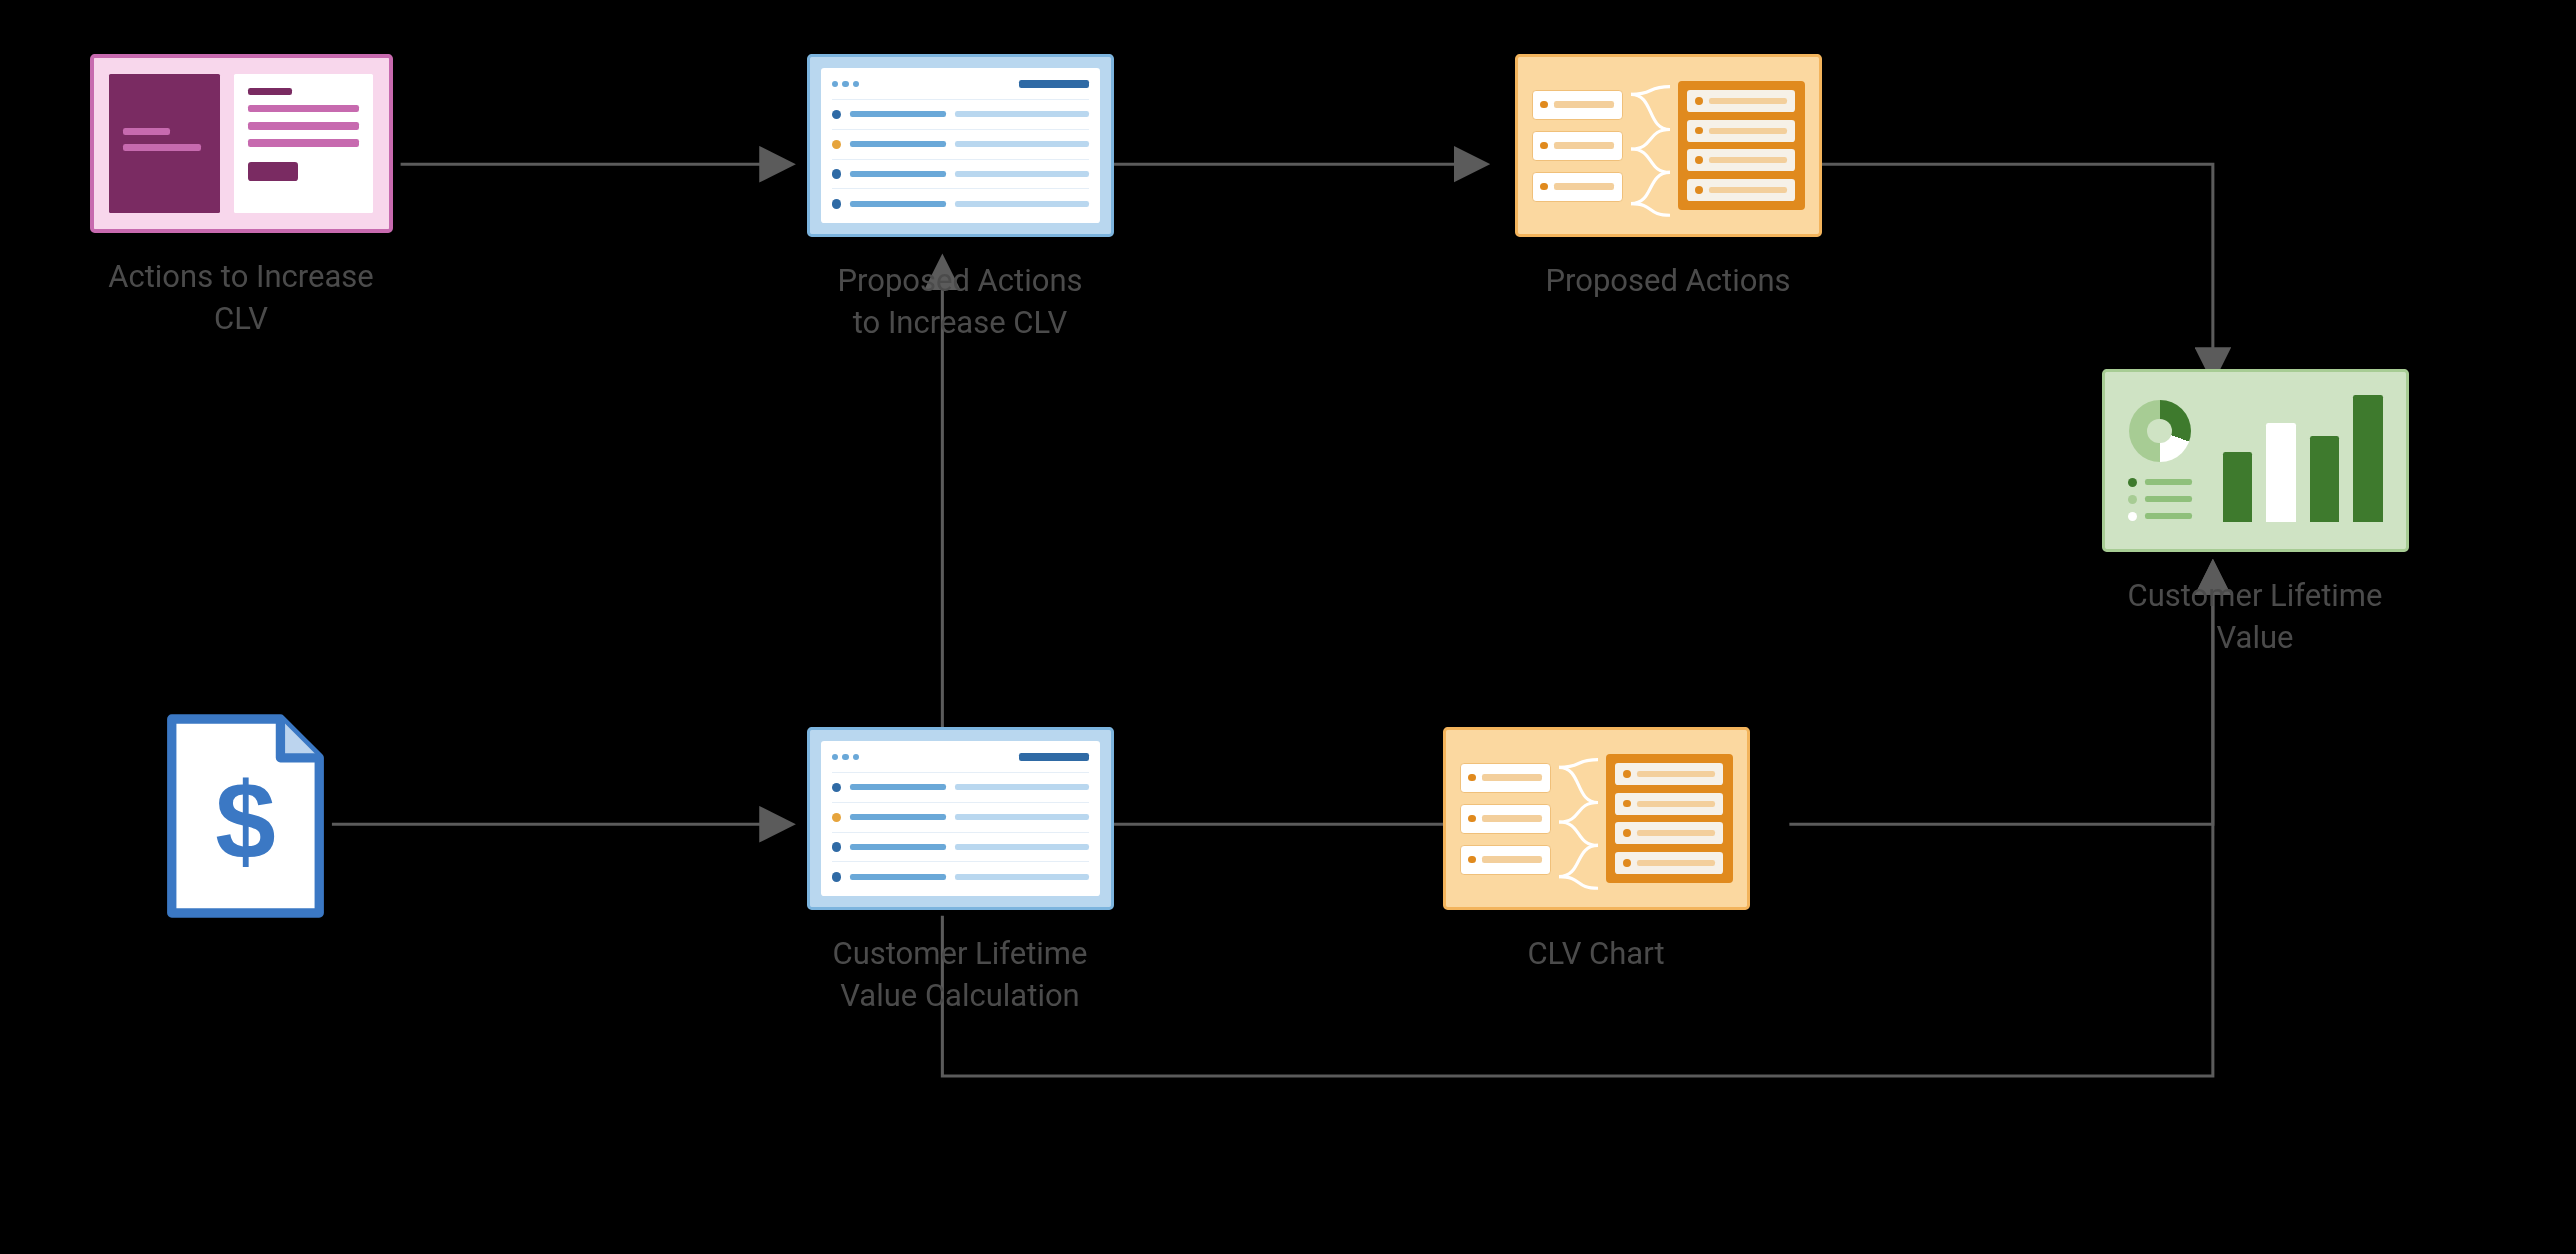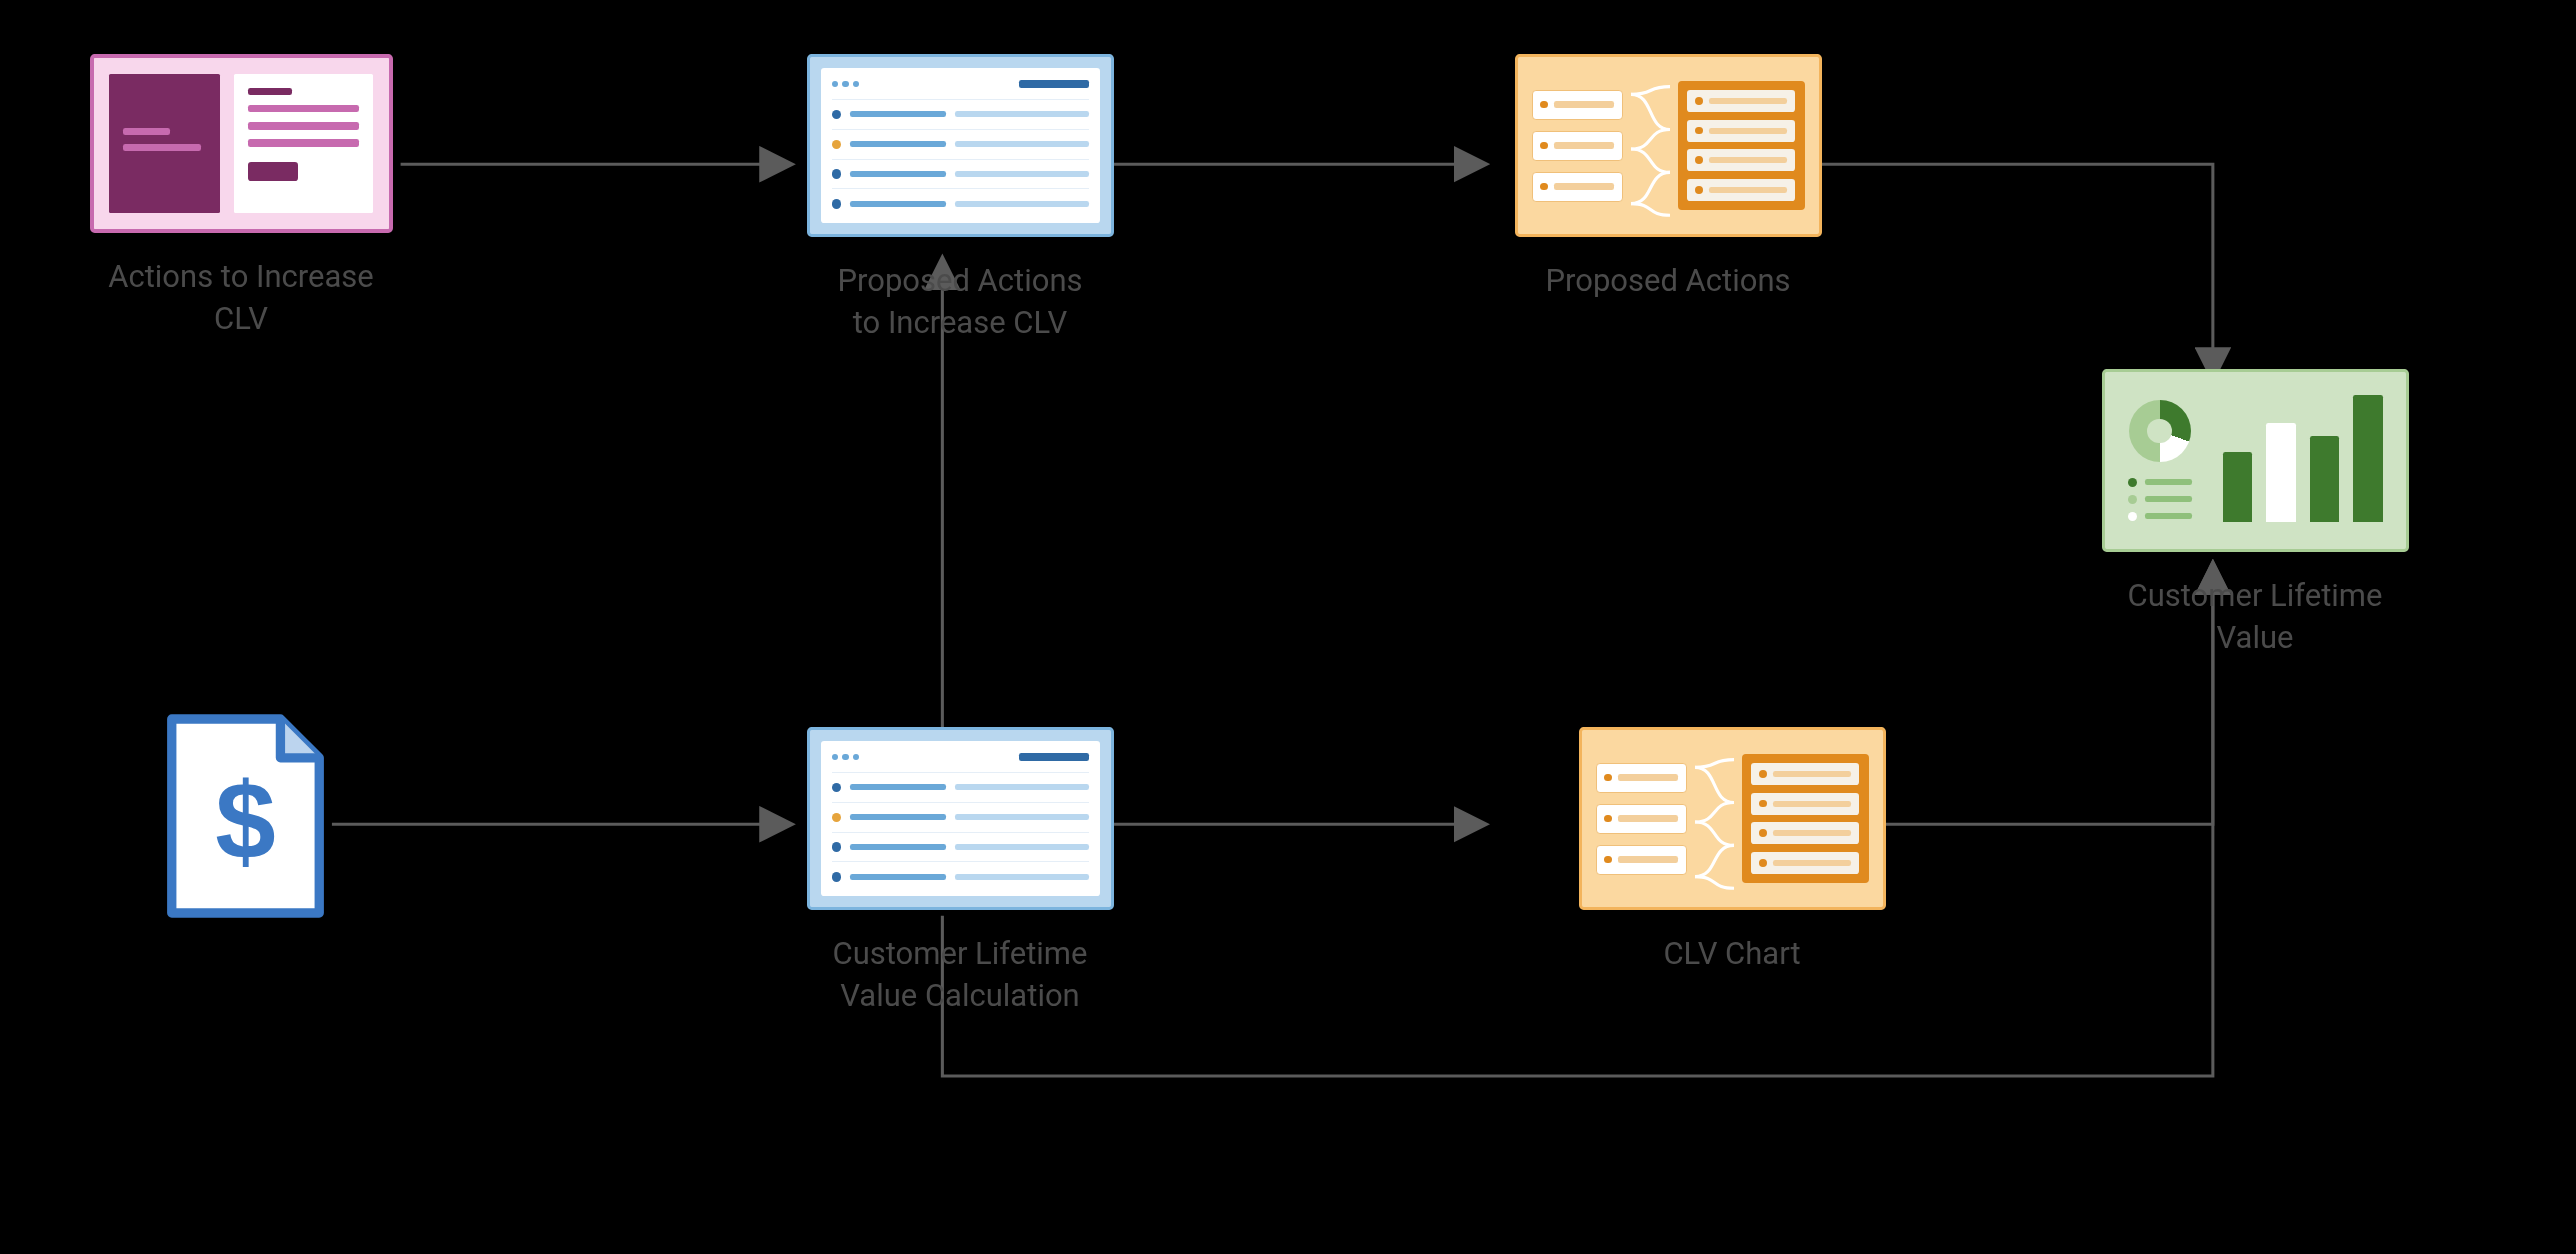--- a/index.html
+++ b/index.html
@@ -330,21 +330,21 @@
         <div class="blue-row">
             <span class="bullet"></span>
             <div class="l1"></div>
             <div class="l2"></div>
           </div>
       </div>
     </div>
     <div class="label">Customer Lifetime<br>Value Calculation</div>
   </div>
 
-  <div class="node" style="left:1565px; top:727px; width:334px;">
+  <div class="node" style="left:1429px; top:727px; width:334px;">
     <div class="icon-box orange-outer">
       <div class="orange-left">
         <div class="orange-pill">
             <span class="dot"></span>
             <span class="bar"></span>
           </div>
         <div class="orange-pill">
             <span class="dot"></span>
             <span class="bar"></span>
           </div>

